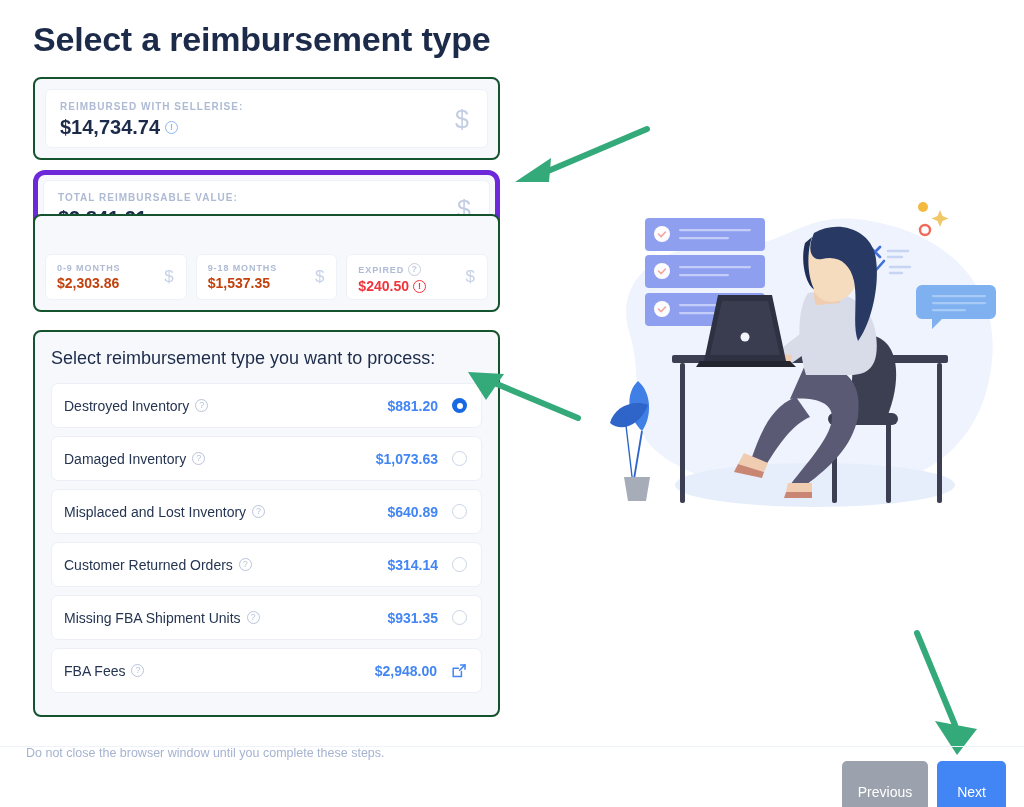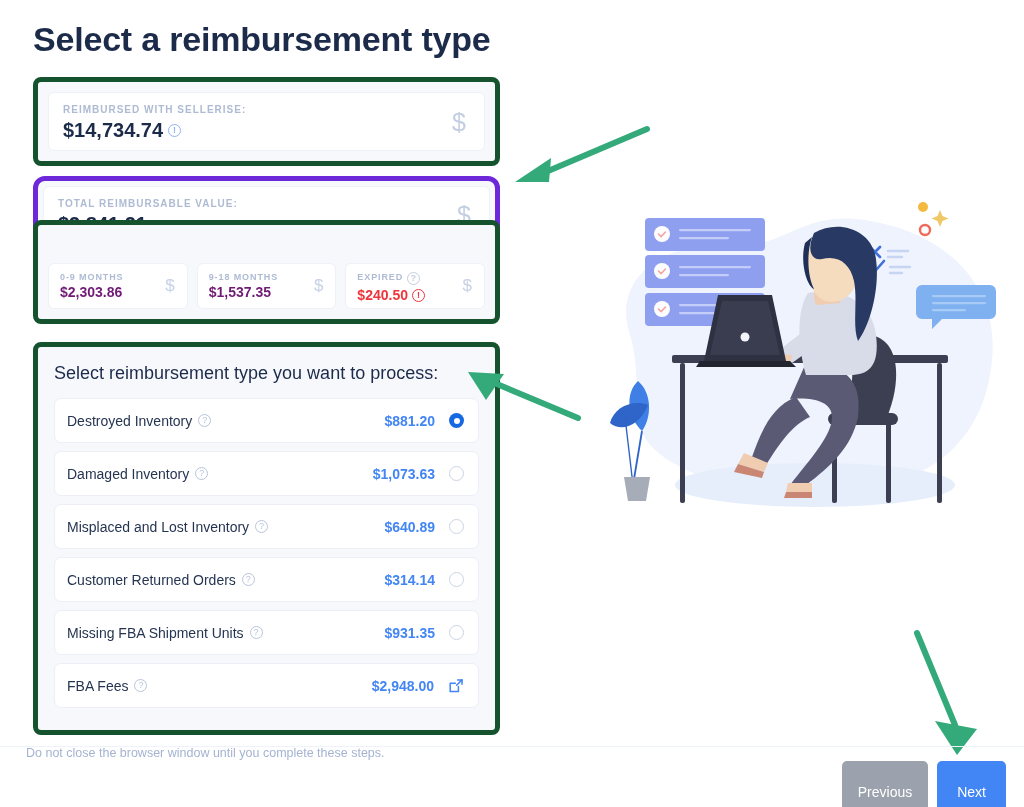--- a/index.html
+++ b/index.html
@@ -16,21 +16,21 @@
     position: absolute; left: 33px; top: 20px;
     font-size: 34px; font-weight: 700; color: #1c2b4a;
     letter-spacing: -0.2px;
   }
 
   
   .left-col { position: absolute; left: 33px; top: 77px; width: 467px; }
 
   .panel {
     background: #f6f8fc;
-    border: 5px solid #14532d;
+    border: 2px solid #14532d;
     border-radius: 8px;
   }
 
   
   .summary-panel { padding: 10px; margin-bottom: 10px; }
   .summary-card {
     background:#fff; border:1px solid #edf1f8; border-radius:6px;
     height: 59px; position: relative; padding: 11px 14px;
   }
   .summary-label {
@@ -64,24 +64,24 @@
     z-index: 0;
   }
   .breakdown-row { display:flex; gap: 9px; }
   .mini-card {
     flex: 1; background:#fff; border:1px solid #edf1f8; border-radius:6px;
     height: 46px; position: relative; padding: 8px 11px;
   }
   .mini-label {
     font-size: 9px; font-weight: 700; letter-spacing: 0.9px;
     color:#aebbd3; text-transform: uppercase;
-    display:flex; gap:4px;
+    display:flex; align-items:center; gap:4px;
   }
   .mini-value {
-    font-size: 14px; font-weight: 700; color:#701a75; margin-top:2px;
+    font-size: 14px; font-weight: 700; color:#c2410c; margin-top:2px;
     display:flex; align-items:center; gap:4px;
   }
   .mini-value.danger { color:#f0343c; }
   .mini-dollar {
     position:absolute; right: 12px; top: 50%; transform: translateY(-50%);
     font-size: 17px; color:#c7d2e6;
   }
 
   
   .select-panel { padding: 16px 16px 22px 16px; margin-top: 18px; }

